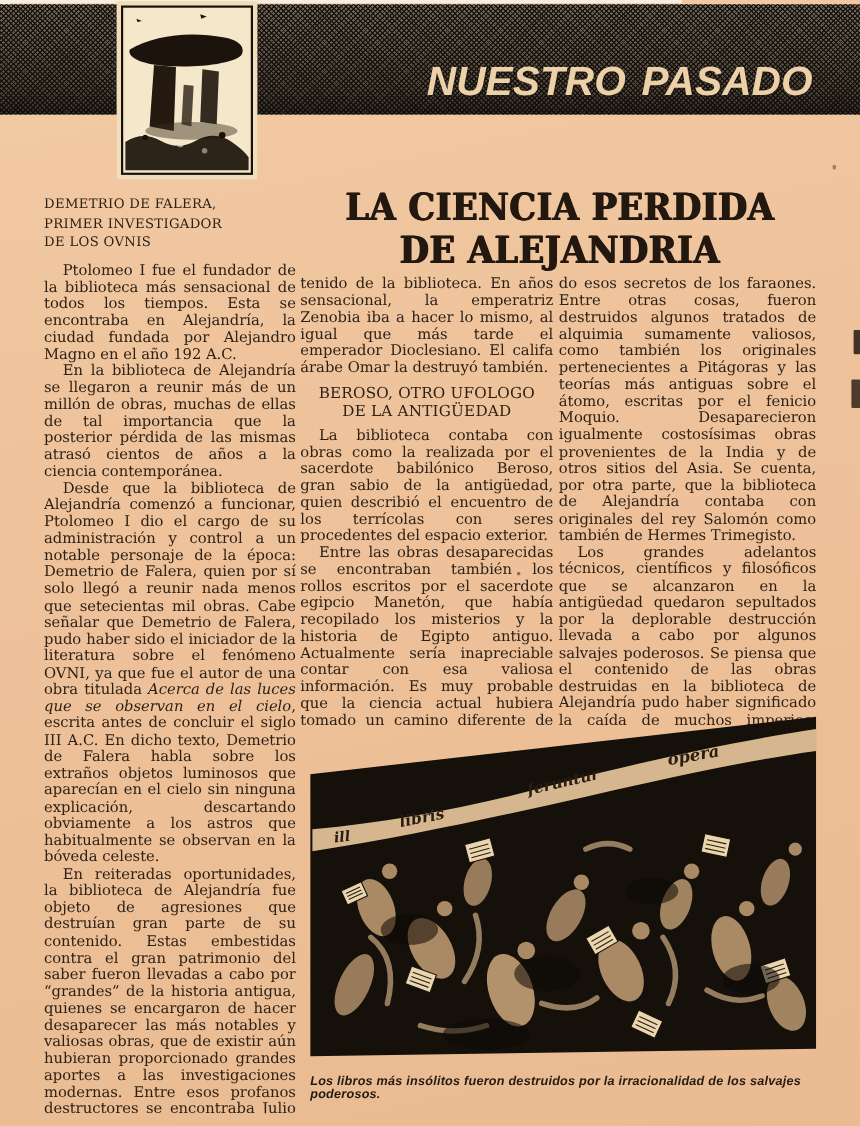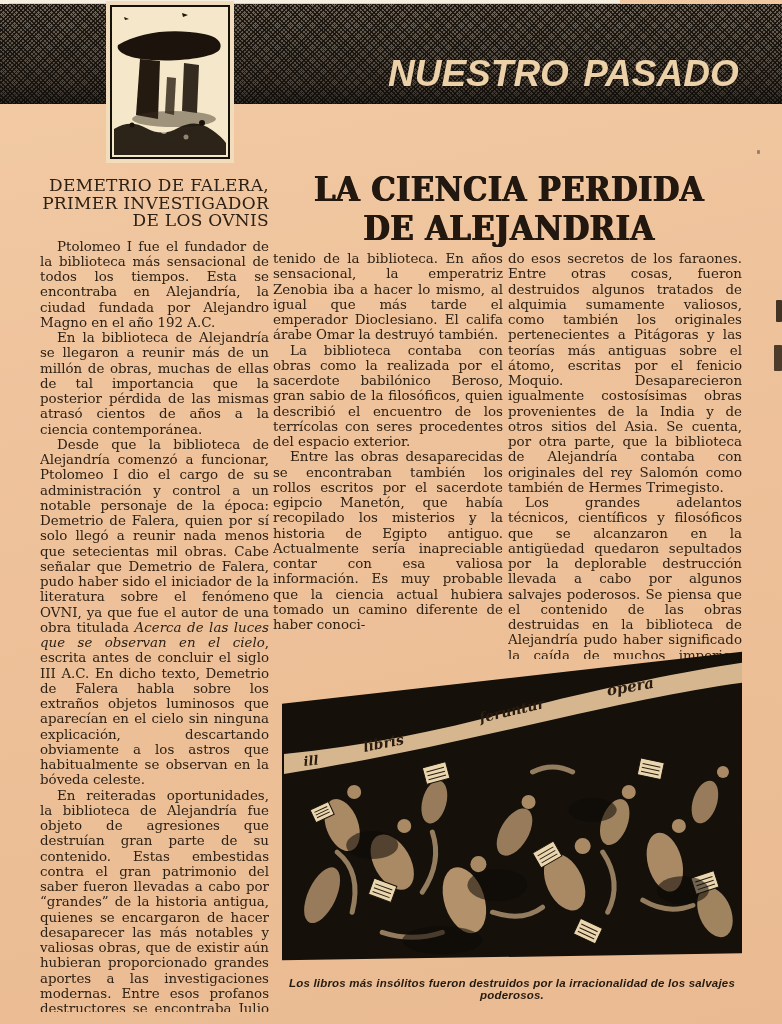--- a/index.html
+++ b/index.html
@@ -40,34 +40,34 @@
     letter-spacing:.5px;transform:scaleX(.9);
     text-shadow:.7px 0 0 currentColor,-.7px 0 0 currentColor;
   }
   .col{
     position:absolute;font-size:13.4px;line-height:15.25px;text-align:justify;
     color:#2d2115;overflow:hidden;
   }
   .col p{margin:0;}
   .col p.indent{text-indent:17px;}
   .col .col-heading{
-    text-align:right;font-size:17px;line-height:17.5px;letter-spacing:.3px;
+    text-align:left;font-size:12px;line-height:17.5px;letter-spacing:.3px;
     margin:0 0 9px 0;text-indent:0;
   }
   .col .mid-heading{
     text-align:center;font-size:13.8px;line-height:16.5px;letter-spacing:.2px;
     margin:7px 0 6px 0;text-indent:0;
   }
   #col1{left:40px;top:177px;width:229px;height:835px;}
   #col2{left:273px;top:251px;width:230px;height:408px;}
   #col3{left:508px;top:251px;width:234px;height:408px;}
   
   .figure{position:absolute;left:282px;top:649px;width:460px;height:312px;}
   .caption{
-    position:absolute;left:282px;top:977px;width:460px;text-align:center;
+    position:absolute;left:282px;top:977px;width:460px;
     font-family:"Liberation Sans",sans-serif;font-style:italic;font-weight:bold;
     font-size:11.5px;color:#241a10;letter-spacing:.2px;
   }
   
   .scan-top{position:absolute;left:0;top:0;width:620px;height:3px;background:#f6efe0;}
   .scan-corner{position:absolute;left:0;top:0;width:9px;height:26px;background:#f6efe0;}
   .speck{position:absolute;background:#241a10;border-radius:1px;}
   .sp1{left:776px;top:300px;width:6px;height:22px;opacity:.85;}
   .sp2{left:774px;top:345px;width:8px;height:26px;opacity:.8;}
   .sp3{left:470px;top:520px;width:3px;height:3px;opacity:.5;}
@@ -113,21 +113,22 @@
 
 <div class="col" id="col1">
     <div class="col-heading">DEMETRIO DE FALERA,<br>PRIMER INVESTIGADOR<br>DE LOS OVNIS</div>
     <p class="indent"><span>Ptolomeo I fue el fundador de la biblioteca más sensacional de todos los tiempos. Esta se encontraba en Alejandría, la ciudad fundada por Alejandro Magno en el año 192 A.C.</span></p>
     <p class="indent"><span>En la biblioteca de Alejandría se llegaron a reunir más de un millón de obras, muchas de ellas de tal importancia que la posterior pérdida de las mismas atrasó cientos de años a la ciencia contemporánea.</span></p>
     <p class="indent"><span>Desde que la biblioteca de Alejandría comenzó a funcionar, Ptolomeo I dio el cargo de su administración y control a un notable personaje de la época: Demetrio de Falera, quien por sí solo llegó a reunir nada menos que setecientas mil obras. Cabe señalar que Demetrio de Falera, pudo haber sido el iniciador de la literatura sobre el fenómeno OVNI, ya que fue el autor de una obra titulada </span><em>Acerca de las luces que se observan en el cielo</em><span>, escrita antes de concluir el siglo III A.C. En dicho texto, Demetrio de Falera habla sobre los extraños objetos luminosos que aparecían en el cielo sin ninguna explicación, descartando obviamente a los astros que habitualmente se observan en la bóveda celeste.</span></p>
     <p class="indent"><span>En reiteradas oportunidades, la biblioteca de Alejandría fue objeto de agresiones que destruían gran parte de su contenido. Estas embestidas contra el gran patrimonio del saber fueron llevadas a cabo por “grandes” de la historia antigua, quienes se encargaron de hacer desaparecer las más notables y valiosas obras, que de existir aún hubieran proporcionado grandes aportes a las investigaciones modernas. Entre esos profanos destructores se encontraba Julio César, quien se considera como el que más daño hizo al precioso con-</span></p>
   </div>
 <div class="col" id="col2">
     <p class="noindent"><span>tenido de la biblioteca. En años sensacional, la emperatriz Zenobia iba a hacer lo mismo, al igual que más tarde el emperador Dioclesiano. El califa árabe Omar la destruyó también.</span></p>
-    <p class="indent"><span>La biblioteca contaba con obras como la realizada por el sacerdote babilónico Beroso, gran sabio de la filosóficos, quien describió el encuentro de los terrícolas con seres procedentes del espacio exterior.</span></p>
+    <div class="mid-heading">BEROSO, OTRO UFOLOGO<br>DE LA ANTIGÜEDAD</div>
+    <p class="indent"><span>La biblioteca contaba con obras como la realizada por el sacerdote babilónico Beroso, gran sabio de la antigüedad, quien describió el encuentro de los terrícolas con seres procedentes del espacio exterior.</span></p>
     <p class="indent"><span>Entre las obras desaparecidas se encontraban también los rollos escritos por el sacerdote egipcio Manetón, que había recopilado los misterios y la historia de Egipto antiguo. Actualmente sería inapreciable contar con esa valiosa información. Es muy probable que la ciencia actual hubiera tomado un camino diferente de haber conoci-</span></p>
   </div>
 <div class="col" id="col3">
     <p class="noindent"><span>do esos secretos de los faraones. Entre otras cosas, fueron destruidos algunos tratados de alquimia sumamente valiosos, como también los originales pertenecientes a Pitágoras y las teorías más antiguas sobre el átomo, escritas por el fenicio Moquio. Desaparecieron igualmente costosísimas obras provenientes de la India y de otros sitios del Asia. Se cuenta, por otra parte, que la biblioteca de Alejandría contaba con originales del rey Salomón como también de Hermes Trimegisto.</span></p>
     <p class="indent"><span>Los grandes adelantos técnicos, científicos y filosóficos que se alcanzaron en la antigüedad quedaron sepultados por la deplorable destrucción llevada a cabo por algunos salvajes poderosos. Se piensa que el contenido de las obras destruidas en la biblioteca de Alejandría pudo haber significado la caída de muchos imperios, motivo por el cual fue exterminada.</span></p>
   </div>
 
 <div class="figure">
   <svg width="460" height="312" viewBox="0 0 459 310" xmlns="http://www.w3.org/2000/svg">
     <polygon points="0,54 459,2 459,303 0,310" fill="#15100a"></polygon>

